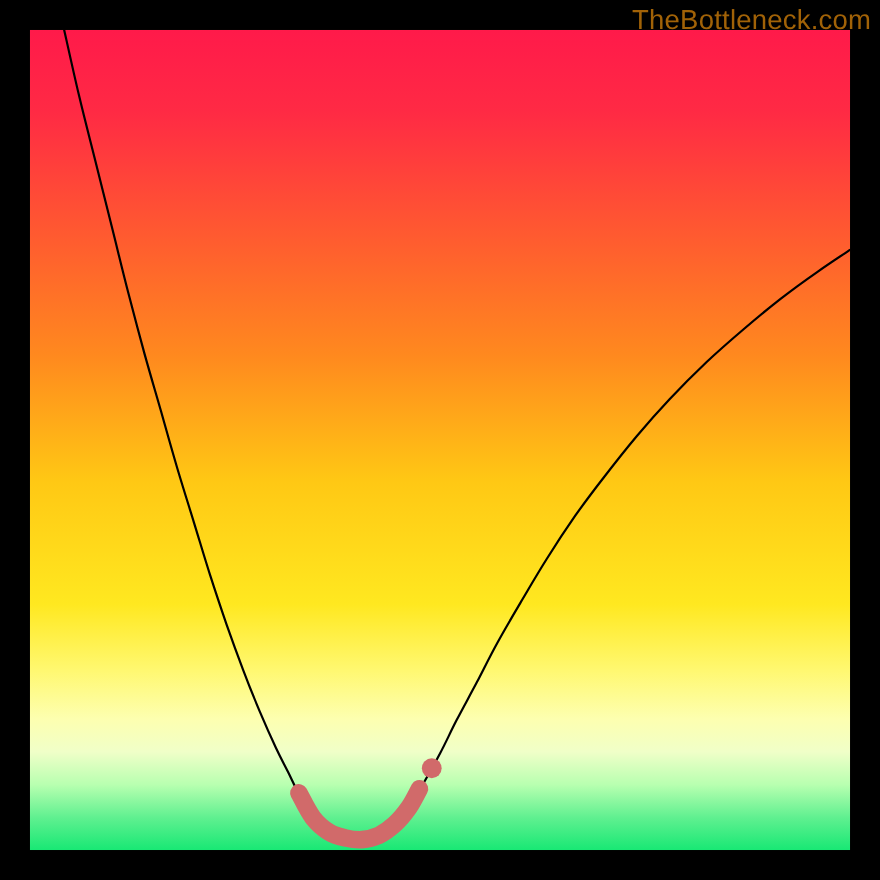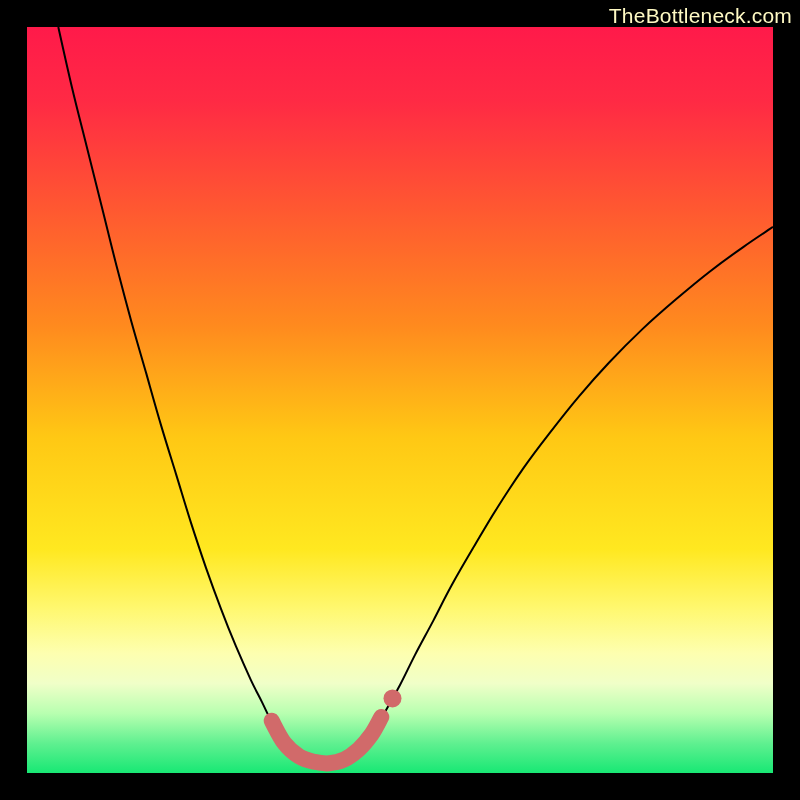--- a/index.html
+++ b/index.html
@@ -14,22 +14,22 @@
   .frame {
     position: relative;
     width: 800px;
     height: 800px;
     background: #000;
   }
   .watermark {
     position: absolute;
     top: 4px;
     right: 8px;
-    color: #fef9c3;
-    font-size: 21px;
+    color: #a16207;
+    font-size: 25px;
     font-weight: 400;
     letter-spacing: 0.2px;
     z-index: 10;
   }
   .plot-area {
     position: absolute;
     left: 27px;
     top: 27px;
     width: 746px;
     height: 746px;

